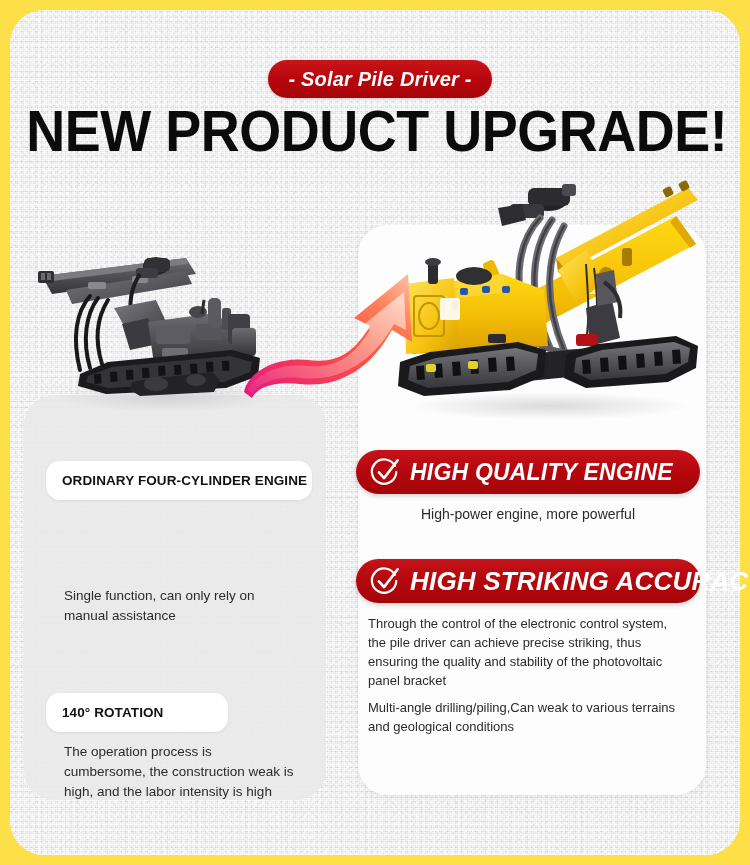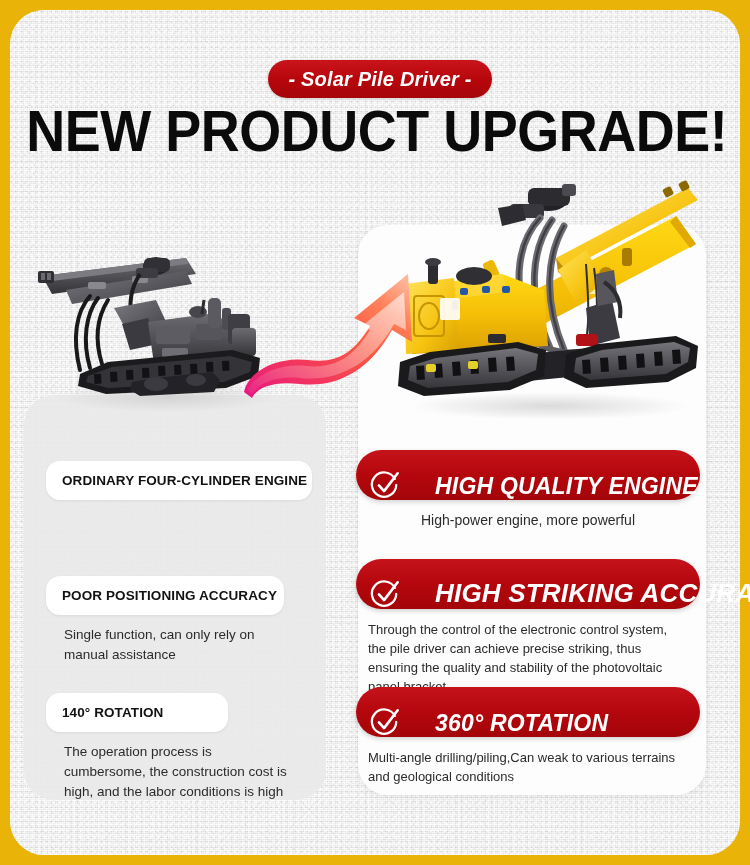--- a/index.html
+++ b/index.html
@@ -14,21 +14,21 @@
     overflow: hidden;
     font-family: "Liberation Sans", sans-serif;
     -webkit-font-smoothing: antialiased;
   }
 
   
   #page {
     position: absolute;
     left: 0; top: 0;
     width: 750px; height: 865px;
-    background: #eab308;
+    background: #fde047;
   }
   .noise-panel {
     position: absolute;
     left: 10px; top: 10px;
     width: 730px; height: 845px;
     border-radius: 34px;
     background-color: #f2f2f2;
     background-image:
       radial-gradient(circle at 8% 12%, rgba(255,255,255,0.95) 0 2px, transparent 2px),
       radial-gradient(circle at 27% 40%, rgba(200,200,200,0.55) 0 1.4px, transparent 1.5px),
@@ -149,29 +149,28 @@
   }
 
   .rcard {
     position: absolute;
     left: 356px;
     width: 344px;
     z-index: 4;
   }
   .pill {
     position: relative;
-    height: 50px;
+    height: 44px;
     border-radius: 25px;
     background: linear-gradient(180deg, #c5131a 0%, #b4070d 50%, #a30509 100%);
     box-shadow: 0 2px 5px rgba(0,0,0,0.18);
     display: flex;
-    align-items: flex-end;
+    align-items: center;
     padding-left: 14px;
     box-sizing: border-box;
-    gap: 25px;
   }
   .pill .check {
     flex: 0 0 auto;
     width: 30px; height: 30px;
     margin-right: 10px;
   }
   .pill-text {
     color: #ffffff;
     font-weight: bold;
     font-style: italic;
@@ -296,27 +295,26 @@
       <ellipse cx="120" cy="132" rx="12" ry="7" fill="#3a3a40"></ellipse>
       <ellipse cx="160" cy="128" rx="10" ry="6" fill="#3a3a40"></ellipse>
     </g>
   </svg>
 
   <div class="lcard" style="top:449px;">
     <div class="lcard-head">ORDINARY FOUR-CYLINDER ENGINE</div>
   </div>
 
   <div class="lcard" style="top:564px;">
-    <div class="lcard-head narrow">POOR POSITIONING ACCURACY</div>
     <div class="lcard-body">Single function, can only rely on manual assistance</div>
   </div>
 
   <div class="lcard" style="top:681px;">
     <div class="lcard-head tiny">140° ROTATION</div>
-    <div class="lcard-body">The operation process is cumbersome, the construction cost is high, and the labor conditions is high</div>
+    <div class="lcard-body">The operation process is cumbersome, the construction weak is high, and the labor intensity is high</div>
   </div>
 
   <div class="right-panel"></div>
 
   <svg class="right-machine" viewBox="0 0 312 240">
     <defs>
       <linearGradient id="gyel" x1="0" y1="0" x2="0" y2="1">
         <stop offset="0%" stop-color="#ffd914"></stop>
         <stop offset="50%" stop-color="#f5bf07"></stop>
         <stop offset="100%" stop-color="#d99f02"></stop>
@@ -489,23 +487,16 @@
       <svg class="check" viewBox="0 0 32 32">
         <path d="M26.5 9.5 A13 13 0 1 0 28 16" fill="none" stroke="#ffffff" stroke-width="2.4" stroke-linecap="round"></path>
         <path d="M9.5 16.5 L15 22.5 L29.5 3.5" fill="none" stroke="#ffffff" stroke-width="2.8" stroke-linecap="round" stroke-linejoin="round"></path>
       </svg>
       <span class="pill-text sm">HIGH STRIKING ACCURACY</span>
     </div>
     <div class="rcard-body">Through the control of the electronic control system, the pile driver can achieve precise striking, thus ensuring the quality and stability of the photovoltaic panel bracket</div>
   </div>
 
   <div class="rcard" style="top:687px;">
-    <div class="pill">
-      <svg class="check" viewBox="0 0 32 32">
-        <path d="M26.5 9.5 A13 13 0 1 0 28 16" fill="none" stroke="#ffffff" stroke-width="2.4" stroke-linecap="round"></path>
-        <path d="M9.5 16.5 L15 22.5 L29.5 3.5" fill="none" stroke="#ffffff" stroke-width="2.8" stroke-linecap="round" stroke-linejoin="round"></path>
-      </svg>
-      <span class="pill-text">360° ROTATION</span>
-    </div>
     <div class="rcard-body">Multi-angle drilling/piling,Can weak to various terrains and geological conditions</div>
   </div>
 
 </div>
 
 </body></html>

